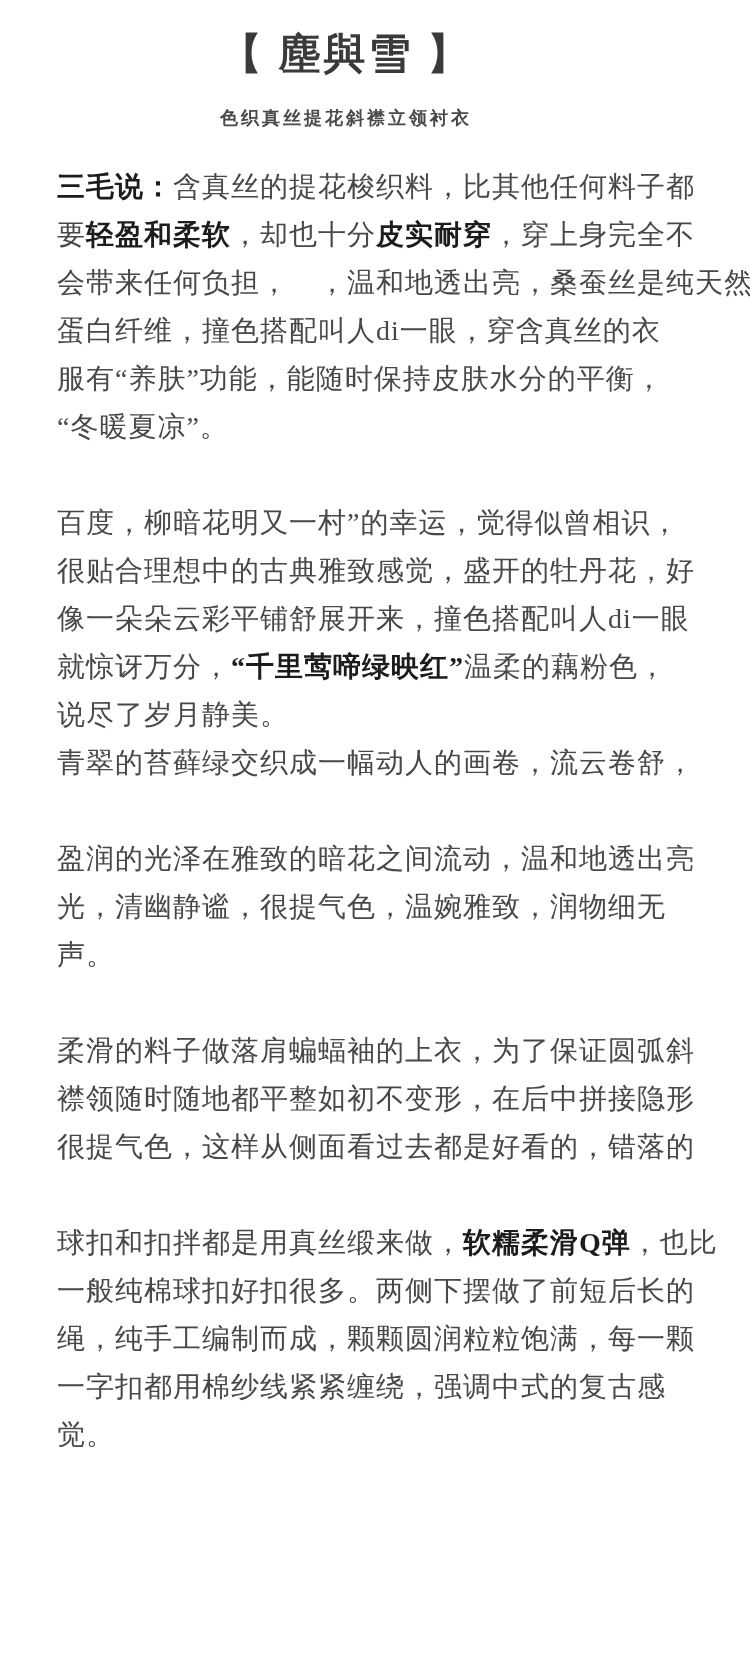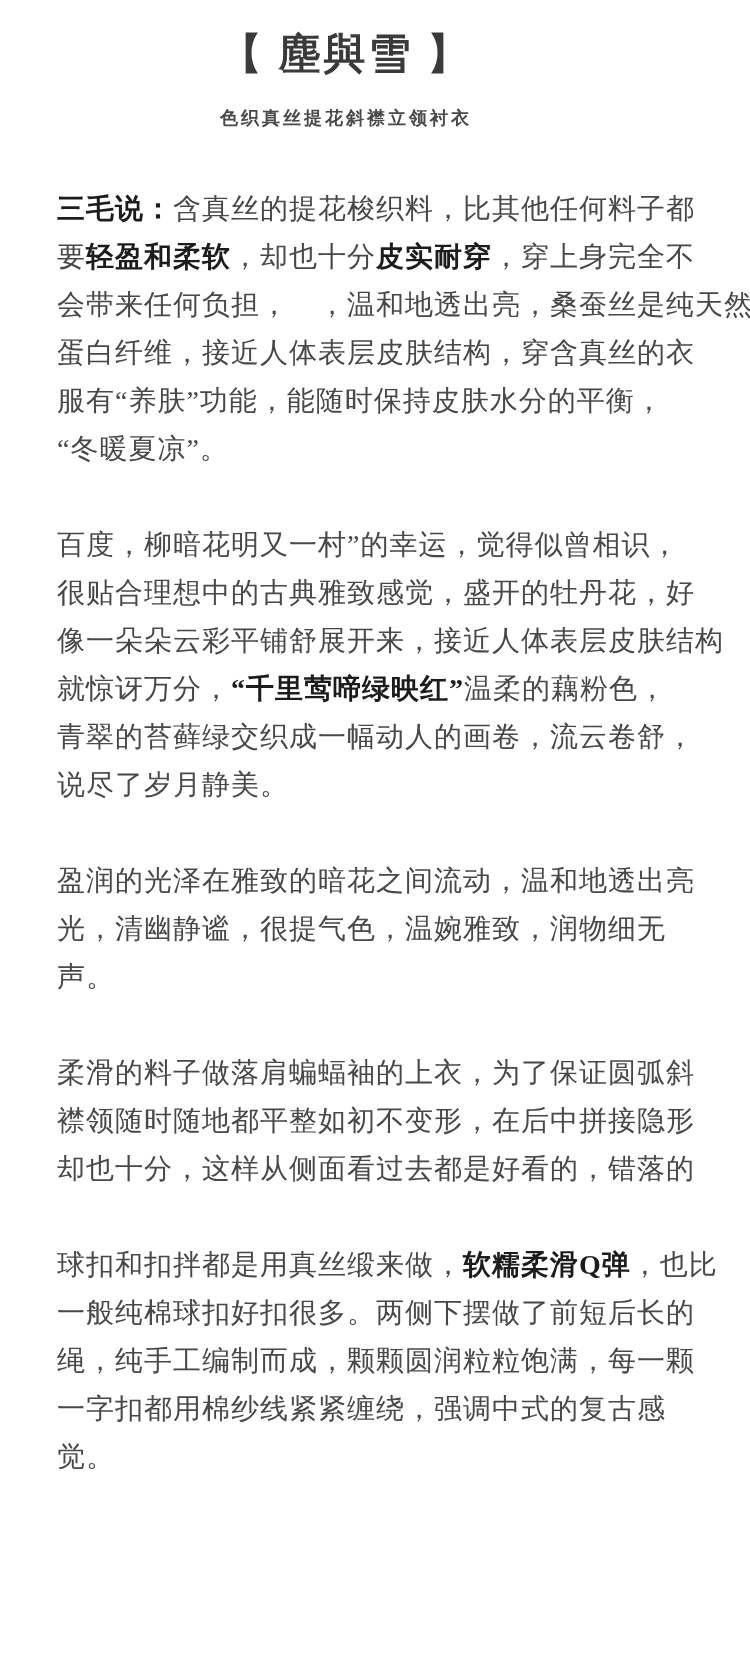--- a/index.html
+++ b/index.html
@@ -30,21 +30,21 @@
   .subtitle {
     margin: 14px 0 0 0;
     text-align: center;
     font-size: 18px;
     line-height: 40px;
     font-weight: 700;
     letter-spacing: 3px;
     color: #4a4a4a;
   }
   .article {
-    margin-top: 47px;
+    margin-top: 25px;
   }
   .para + .para {
     margin-top: 48px;
   }
   .line {
     font-size: 28px;
     line-height: 48px;
     height: 48px;
     color: #484848;
     letter-spacing: 1px;
@@ -68,41 +68,41 @@
 <div class="page">
   <header>
     <h1 class="title">【 塵與雪 】</h1>
     <h2 class="subtitle">色织真丝提花斜襟立领衬衣</h2>
   </header>
   <main class="article">
       <div class="para">
         <div class="line"><span class="seg bold">三毛说：</span><span class="seg">含真丝的提花梭织料，比其他任何料子都</span></div>
         <div class="line"><span class="seg">要</span><span class="seg bold">轻盈和柔软</span><span class="seg">，却也十分</span><span class="seg bold">皮实耐穿</span><span class="seg">，穿上身完全不</span></div>
         <div class="line"><span class="seg">会带来任何负担，　，温和地透出亮，桑蚕丝是纯天然</span></div>
-        <div class="line"><span class="seg">蛋白纤维，接近人体表层皮肤结构，穿含真丝的衣</span></div>
+        <div class="line"><span class="seg">蛋白纤维，撞色搭配叫人di一眼，穿含真丝的衣</span></div>
         <div class="line"><span class="seg">服有“养肤”功能，能随时保持皮肤水分的平衡，</span></div>
         <div class="line final"><span class="seg">“冬暖夏凉”。</span></div>
       </div>
       <div class="para">
         <div class="line"><span class="seg">百度，柳暗花明又一村”的幸运，觉得似曾相识，</span></div>
         <div class="line"><span class="seg">很贴合理想中的古典雅致感觉，盛开的牡丹花，好</span></div>
-        <div class="line"><span class="seg">像一朵朵云彩平铺舒展开来，接近人体表层皮肤结构</span></div>
+        <div class="line"><span class="seg">像一朵朵云彩平铺舒展开来，撞色搭配叫人di一眼</span></div>
         <div class="line"><span class="seg">就惊讶万分，</span><span class="seg bold">“千里莺啼绿映红”</span><span class="seg">温柔的藕粉色，</span></div>
+        <div class="line final"><span class="seg">说尽了岁月静美。</span></div>
         <div class="line"><span class="seg">青翠的苔藓绿交织成一幅动人的画卷，流云卷舒，</span></div>
-        <div class="line final"><span class="seg">说尽了岁月静美。</span></div>
       </div>
       <div class="para">
         <div class="line"><span class="seg">盈润的光泽在雅致的暗花之间流动，温和地透出亮</span></div>
         <div class="line"><span class="seg">光，清幽静谧，很提气色，温婉雅致，润物细无</span></div>
         <div class="line final"><span class="seg">声。</span></div>
       </div>
       <div class="para">
         <div class="line"><span class="seg">柔滑的料子做落肩蝙蝠袖的上衣，为了保证圆弧斜</span></div>
         <div class="line"><span class="seg">襟领随时随地都平整如初不变形，在后中拼接隐形</span></div>
-        <div class="line"><span class="seg">却也十分，这样从侧面看过去都是好看的，错落的</span></div>
+        <div class="line"><span class="seg">很提气色，这样从侧面看过去都是好看的，错落的</span></div>
       </div>
       <div class="para">
         <div class="line"><span class="seg">球扣和扣拌都是用真丝缎来做，</span><span class="seg bold">软糯柔滑Q弹</span><span class="seg">，也比</span></div>
         <div class="line"><span class="seg">一般纯棉球扣好扣很多。两侧下摆做了前短后长的</span></div>
         <div class="line"><span class="seg">绳，纯手工编制而成，颗颗圆润粒粒饱满，每一颗</span></div>
         <div class="line"><span class="seg">一字扣都用棉纱线紧紧缠绕，强调中式的复古感</span></div>
         <div class="line final"><span class="seg">觉。</span></div>
       </div>
     </main>
 </div>

